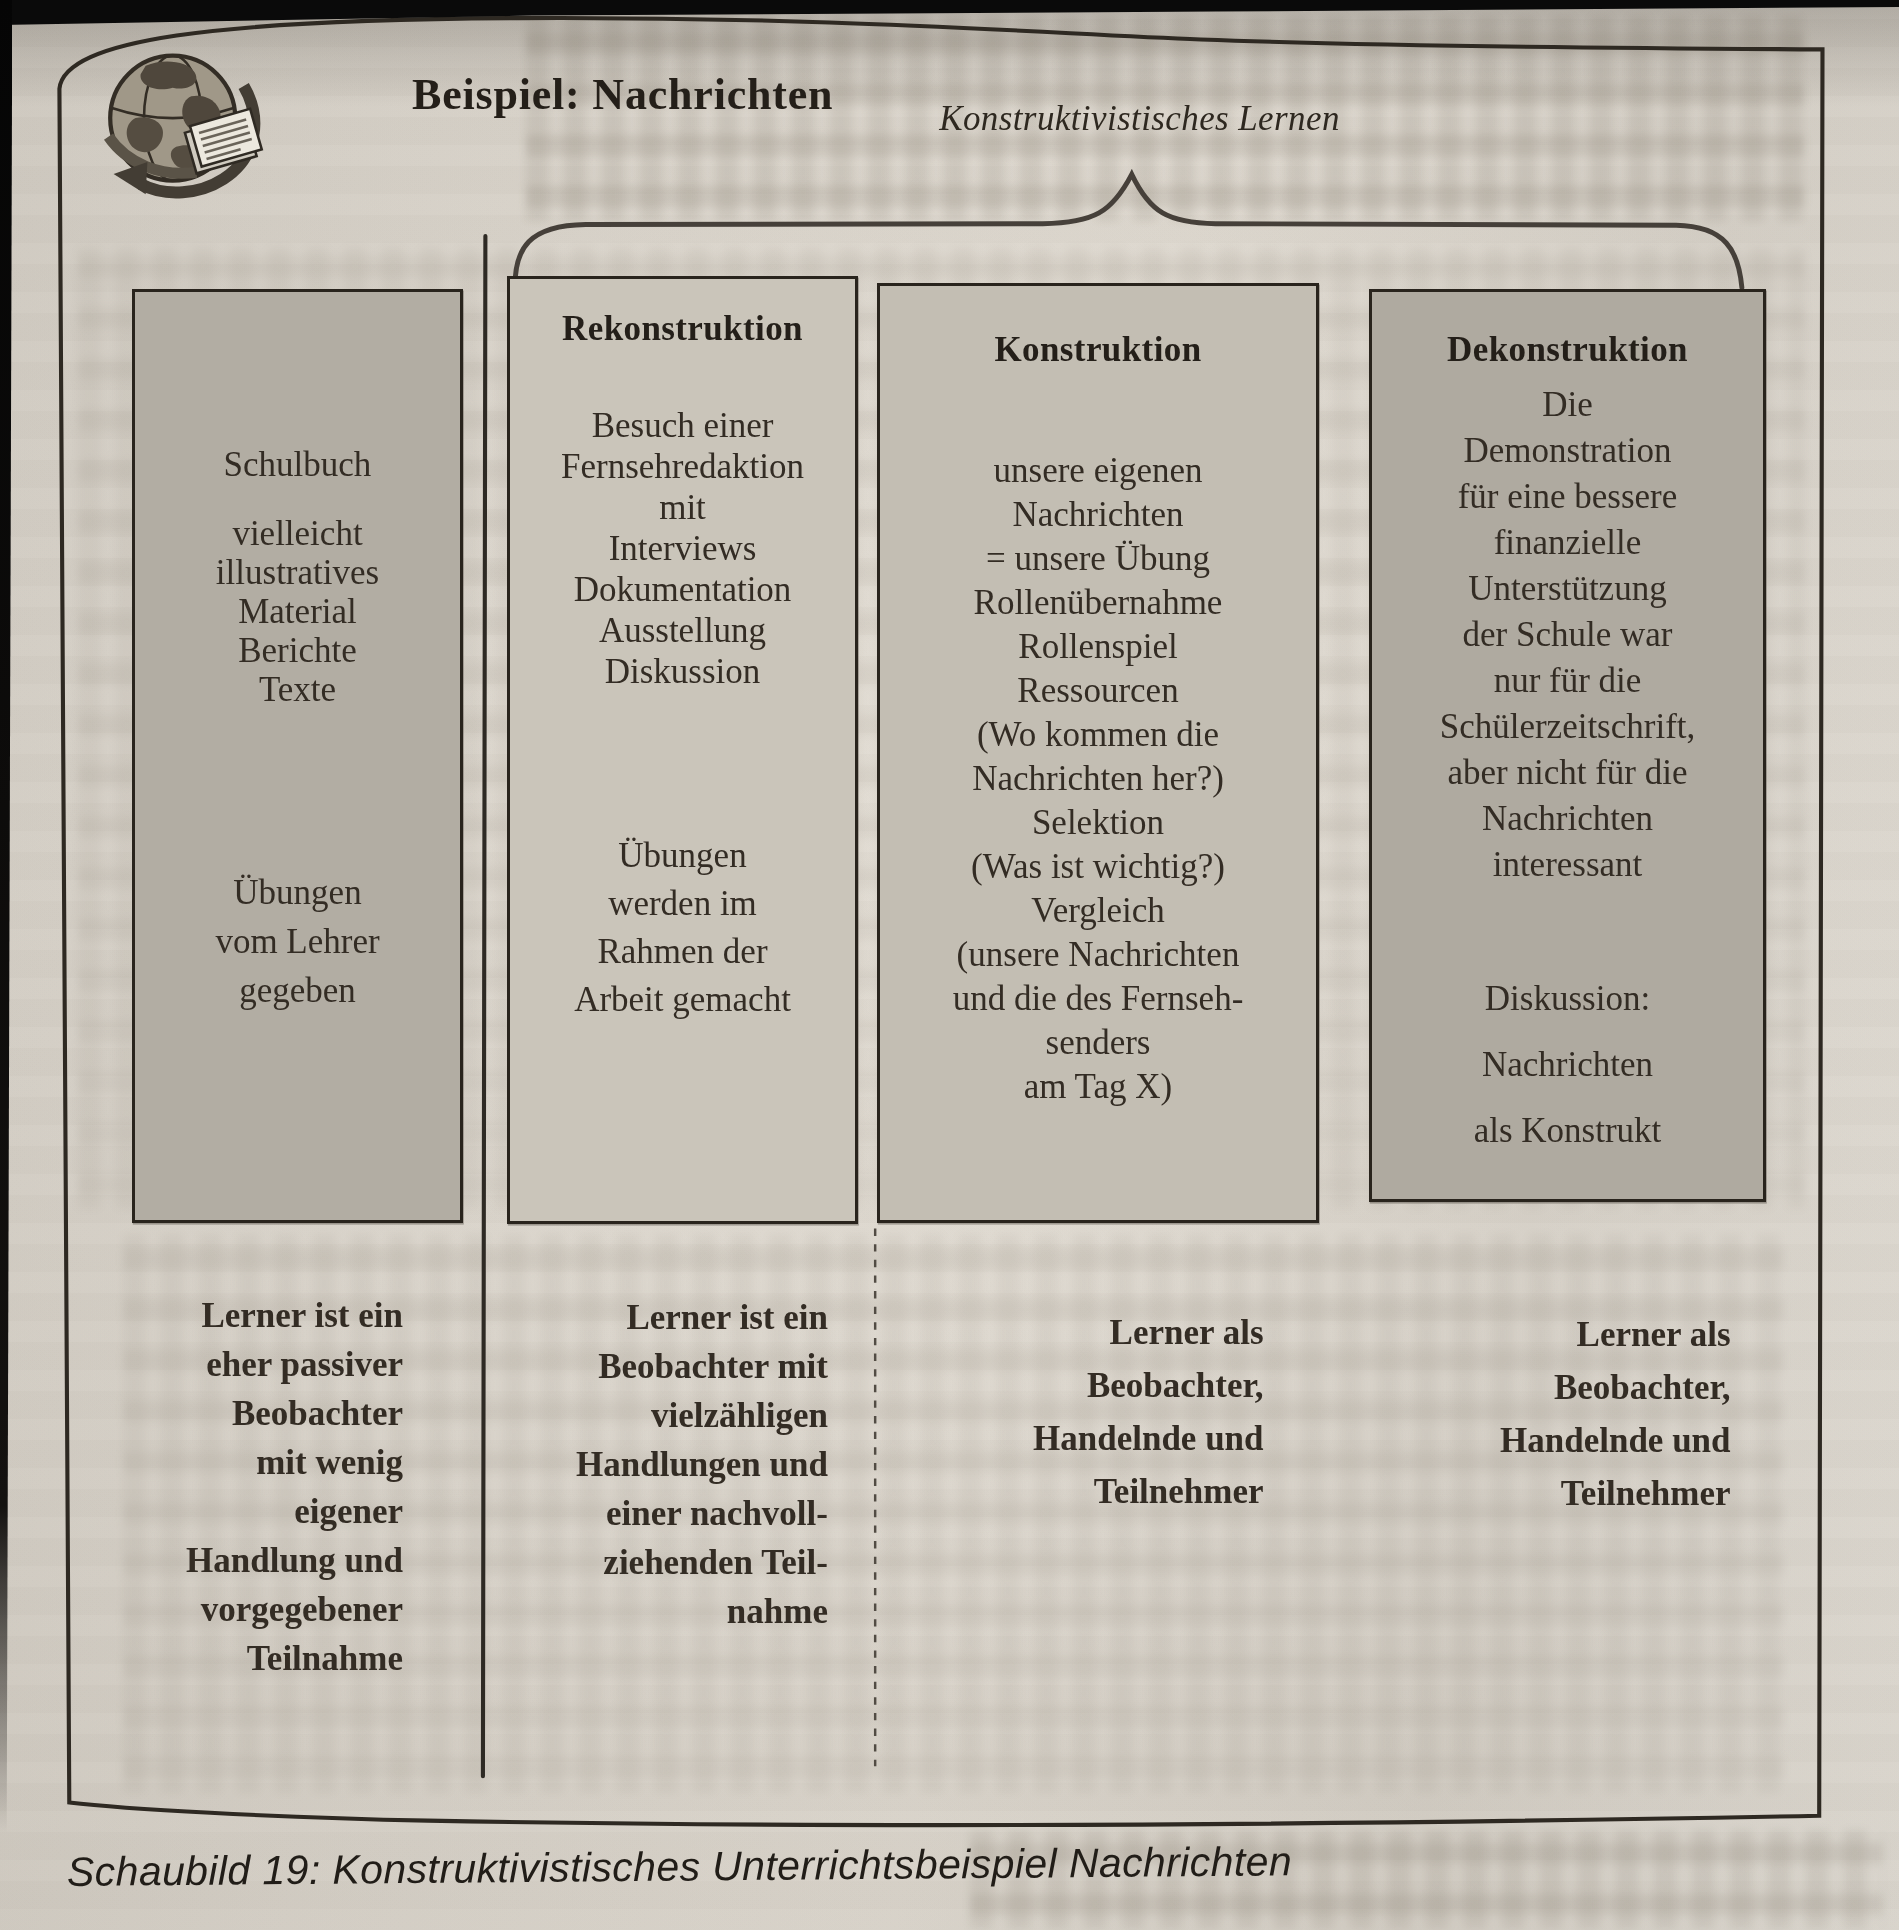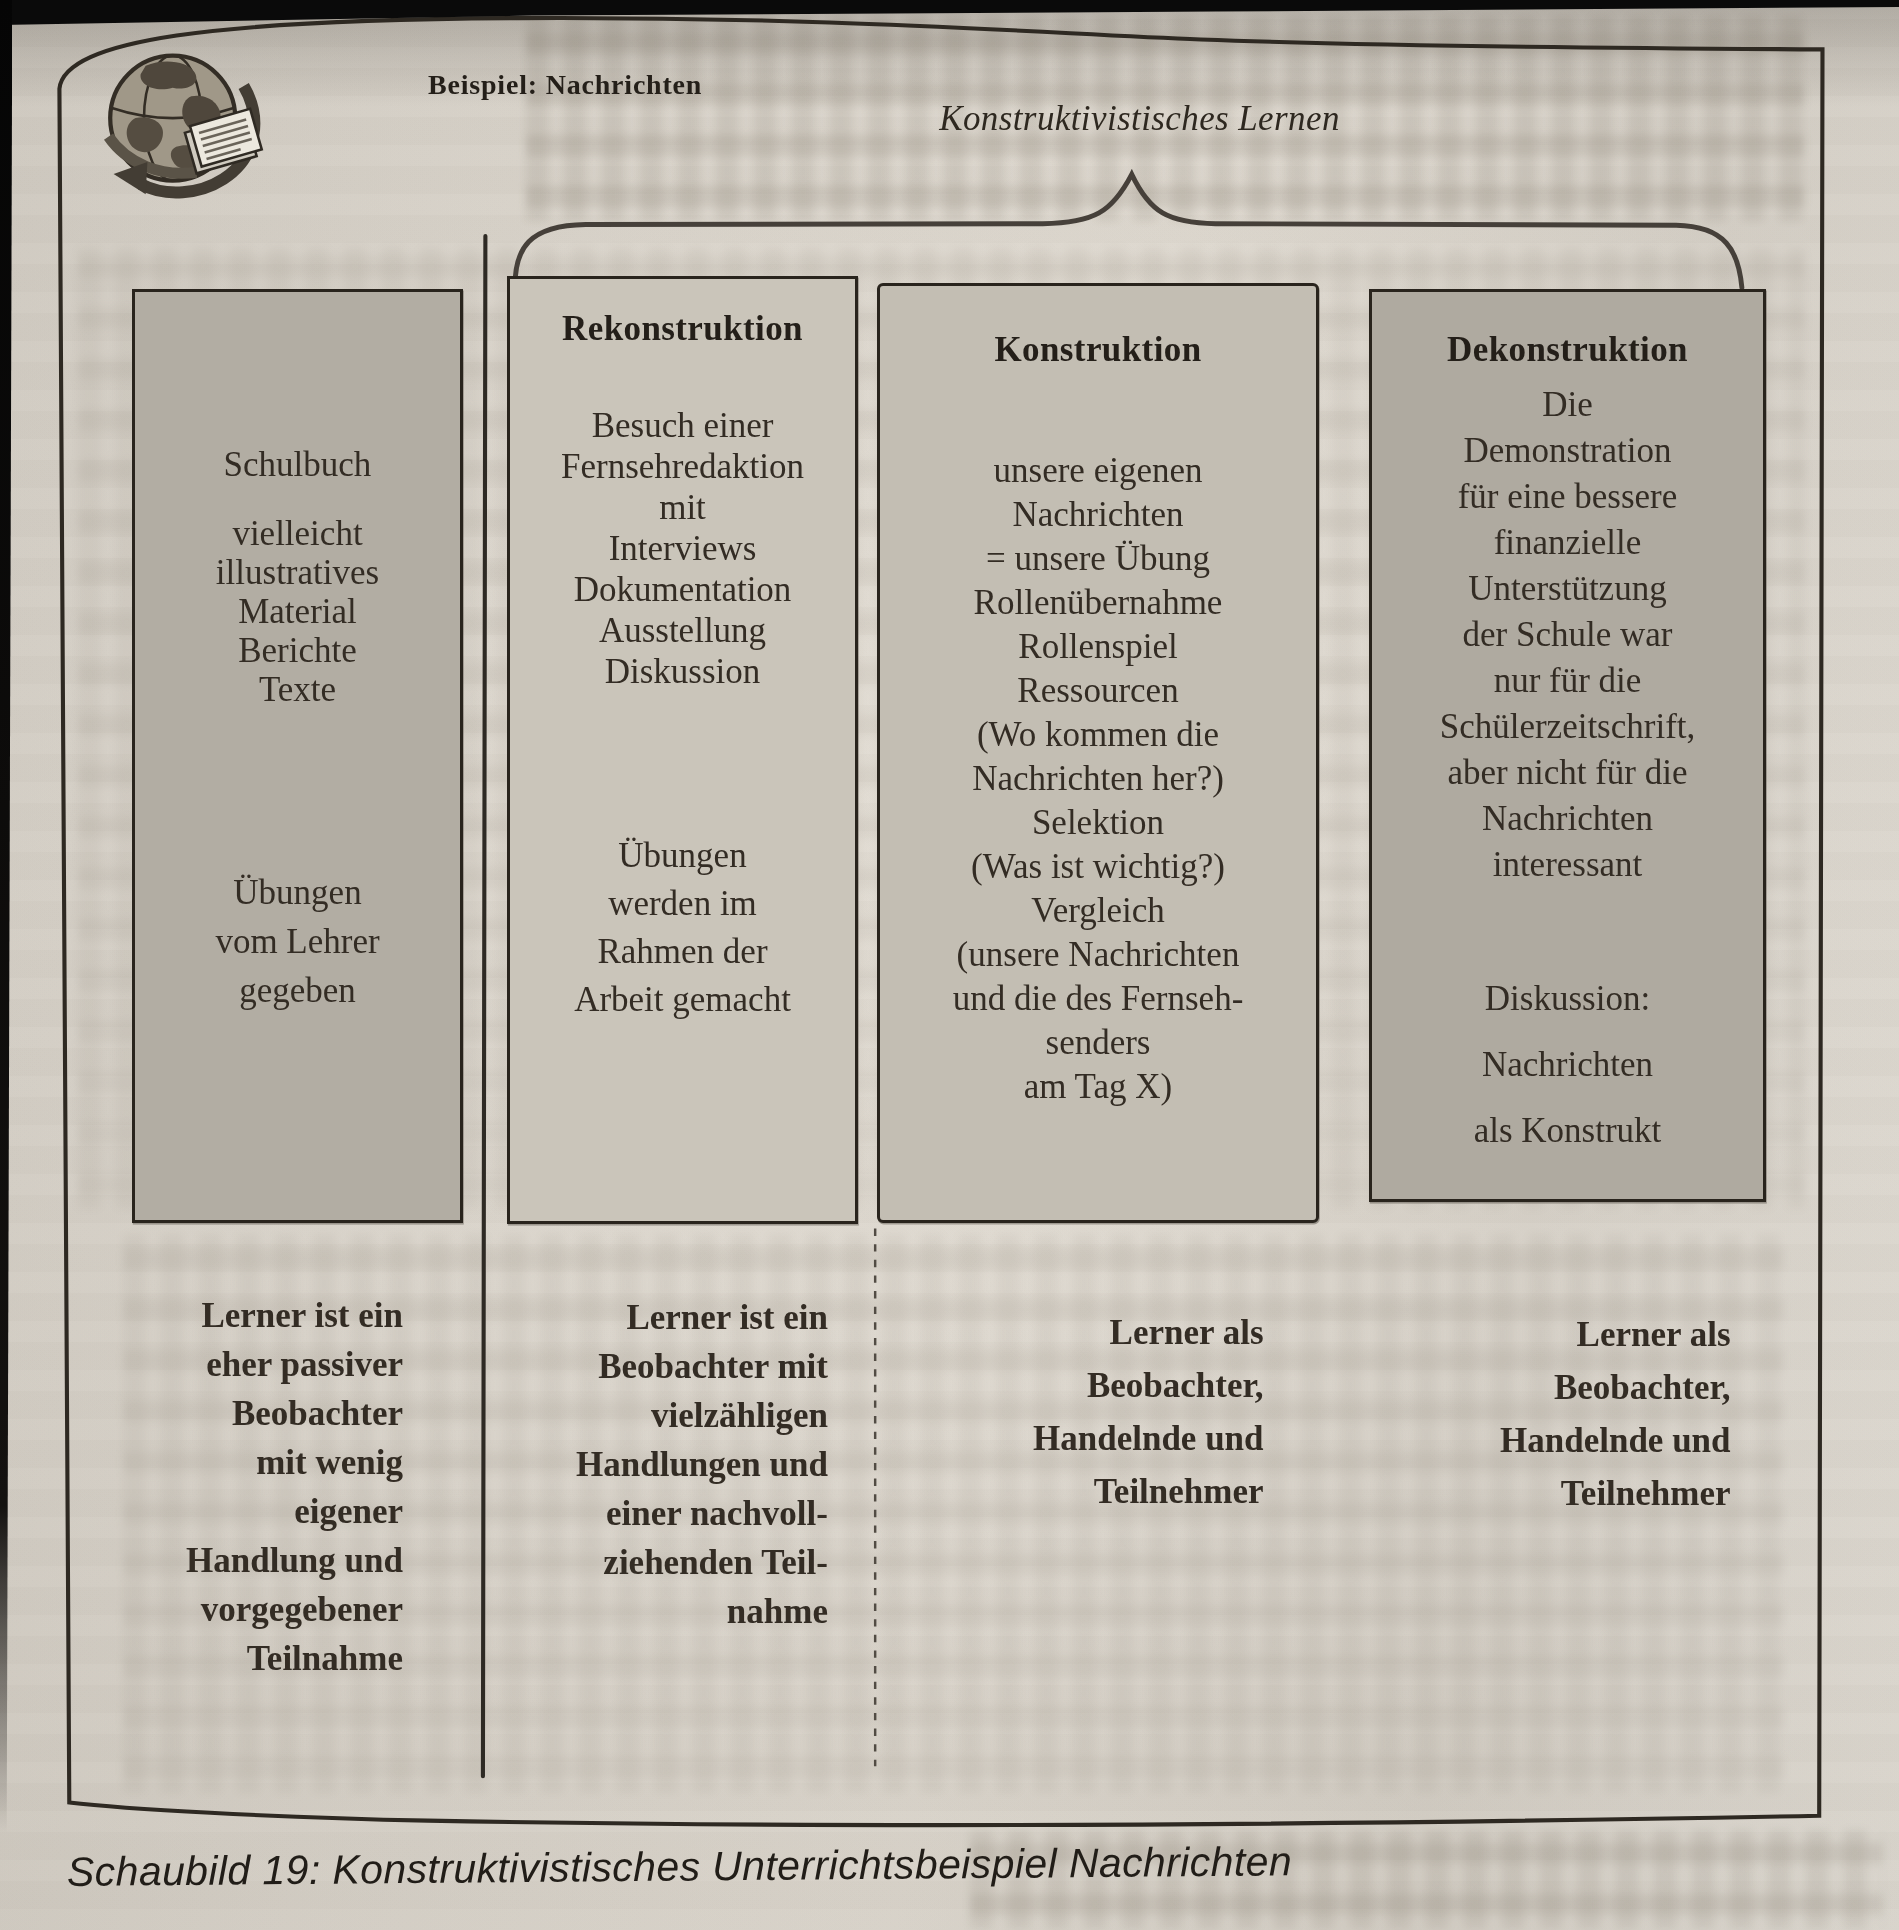--- a/index.html
+++ b/index.html
@@ -35,29 +35,29 @@
       repeating-linear-gradient(0deg, transparent 0 14px, rgba(105,95,80,.17) 14px 35px, transparent 35px 51px),
       repeating-linear-gradient(90deg, rgba(105,95,80,.15) 0 22px, transparent 22px 38px);}
   .bleed-top{left:526px;top:15px;width:1279px;height:206px;opacity:.8;}
   .bleed-frame{left:78px;top:247px;width:1727px;height:962px;opacity:.38;}
   .bleed-low{left:123px;top:1234px;width:1661px;height:559px;opacity:.42;}
   .bleed-bottom{left:970px;top:1830px;width:913px;height:99px;opacity:.7;}
 
   svg.lines{position:absolute;left:0;top:0;pointer-events:none;}
   svg.globe{position:absolute;left:95px;top:37px;width:169px;height:169px;}
 
-  .beispiel{position:absolute;left:428px;top:69px;font-size:28px;font-weight:700;
+  .beispiel{position:absolute;left:412px;top:69px;font-size:44px;font-weight:700;
     color:var(--ink-bold);letter-spacing:0.8px;white-space:nowrap;}
   .heading{position:absolute;left:901px;top:99px;width:477px;text-align:center;
     font-size:35px;letter-spacing:0.4px;white-space:nowrap;color:#2e2820;font-style:italic;}
 
   .box{position:absolute;border:3.3px solid #29241d;box-shadow:0.8px 1.6px 0 rgba(40,34,26,.35);}
   .box1{left:132px;top:289px;width:325px;height:928px;background:var(--box1);}
   .box2{left:507px;top:276px;width:345px;height:942px;background:var(--box2);}
-  .box3{left:877px;top:283px;width:436px;height:934px;background:var(--box3);border-radius:6px;}
+  .box3{left:877px;top:283px;width:436px;height:934px;background:var(--box3);}
   .box4{left:1369px;top:289px;width:391px;height:907px;background:var(--box4);}
   .box .title,.box .par{position:absolute;left:0;width:100%;text-align:center;white-space:pre-line;}
   .box .title{font-weight:700;font-size:35px;line-height:39px;color:var(--ink-bold);letter-spacing:0.4px;}
   .box .par{font-size:35px;line-height:41px;}
   .box1 .title{top:16.4px}
   .box1 .pa{top:152px}
   .box1 .pb{top:222px;line-height:39px}
   .box1 .pc{top:576px;line-height:49px}
   .box2 .title{top:30px}
   .box2 .pa{top:126px;line-height:41px}

